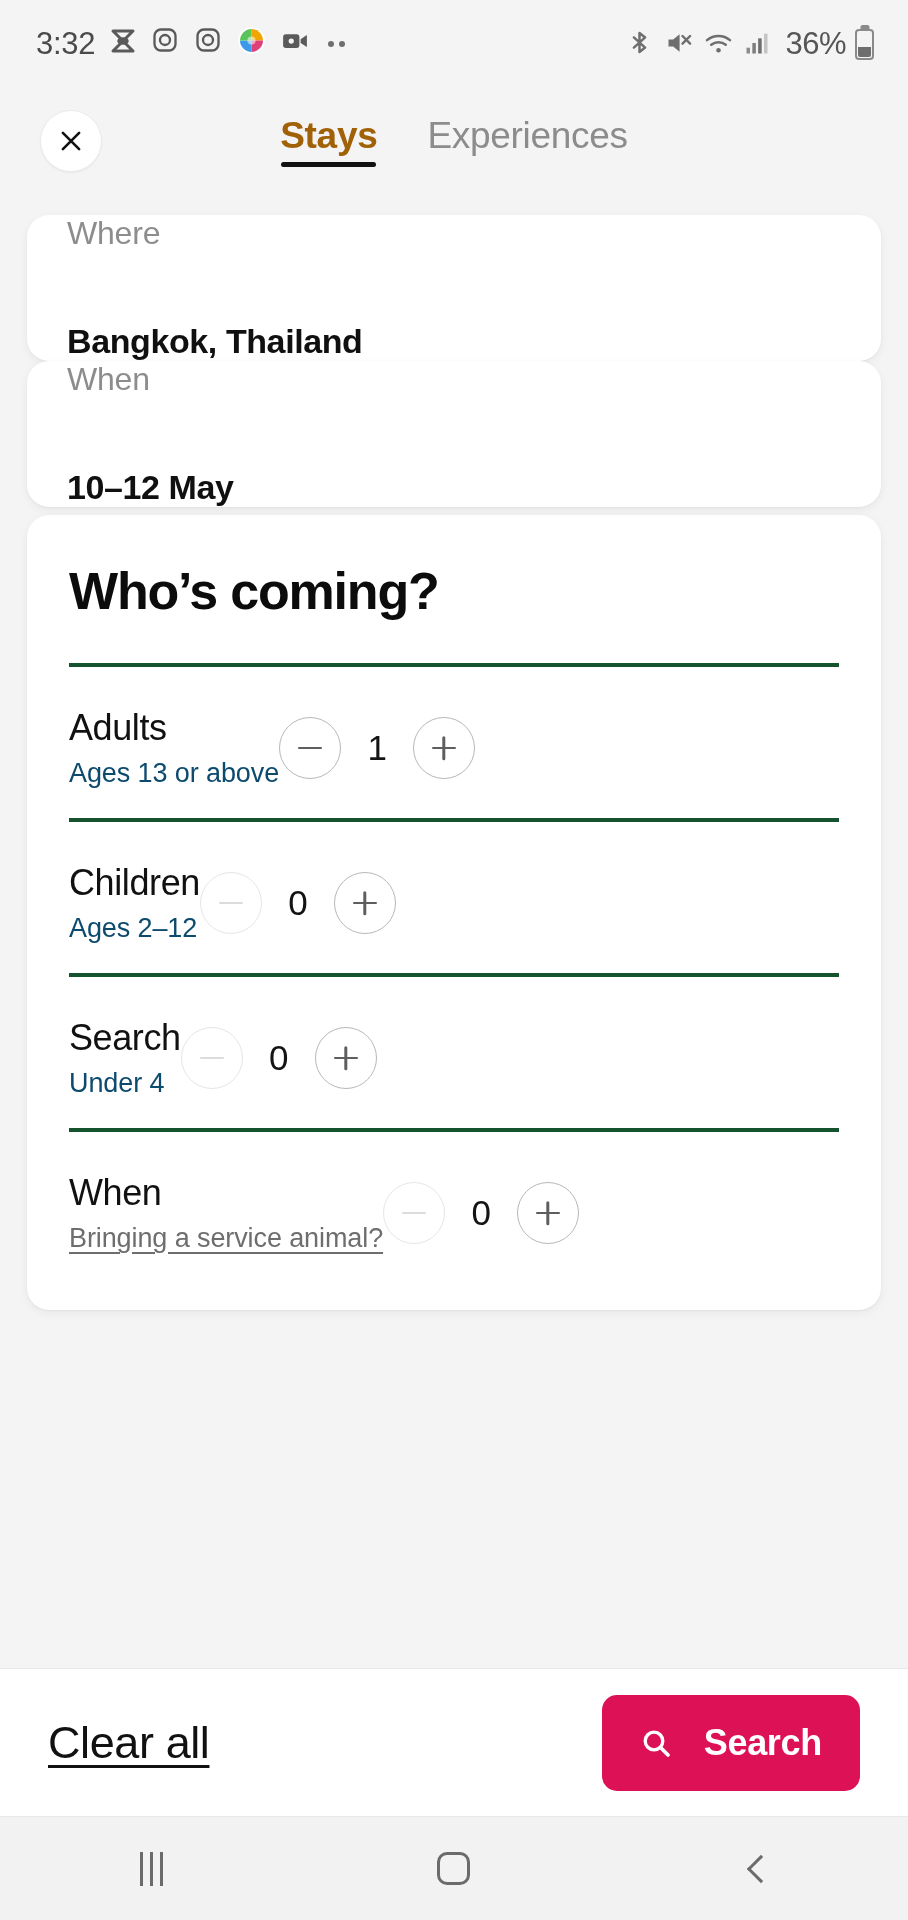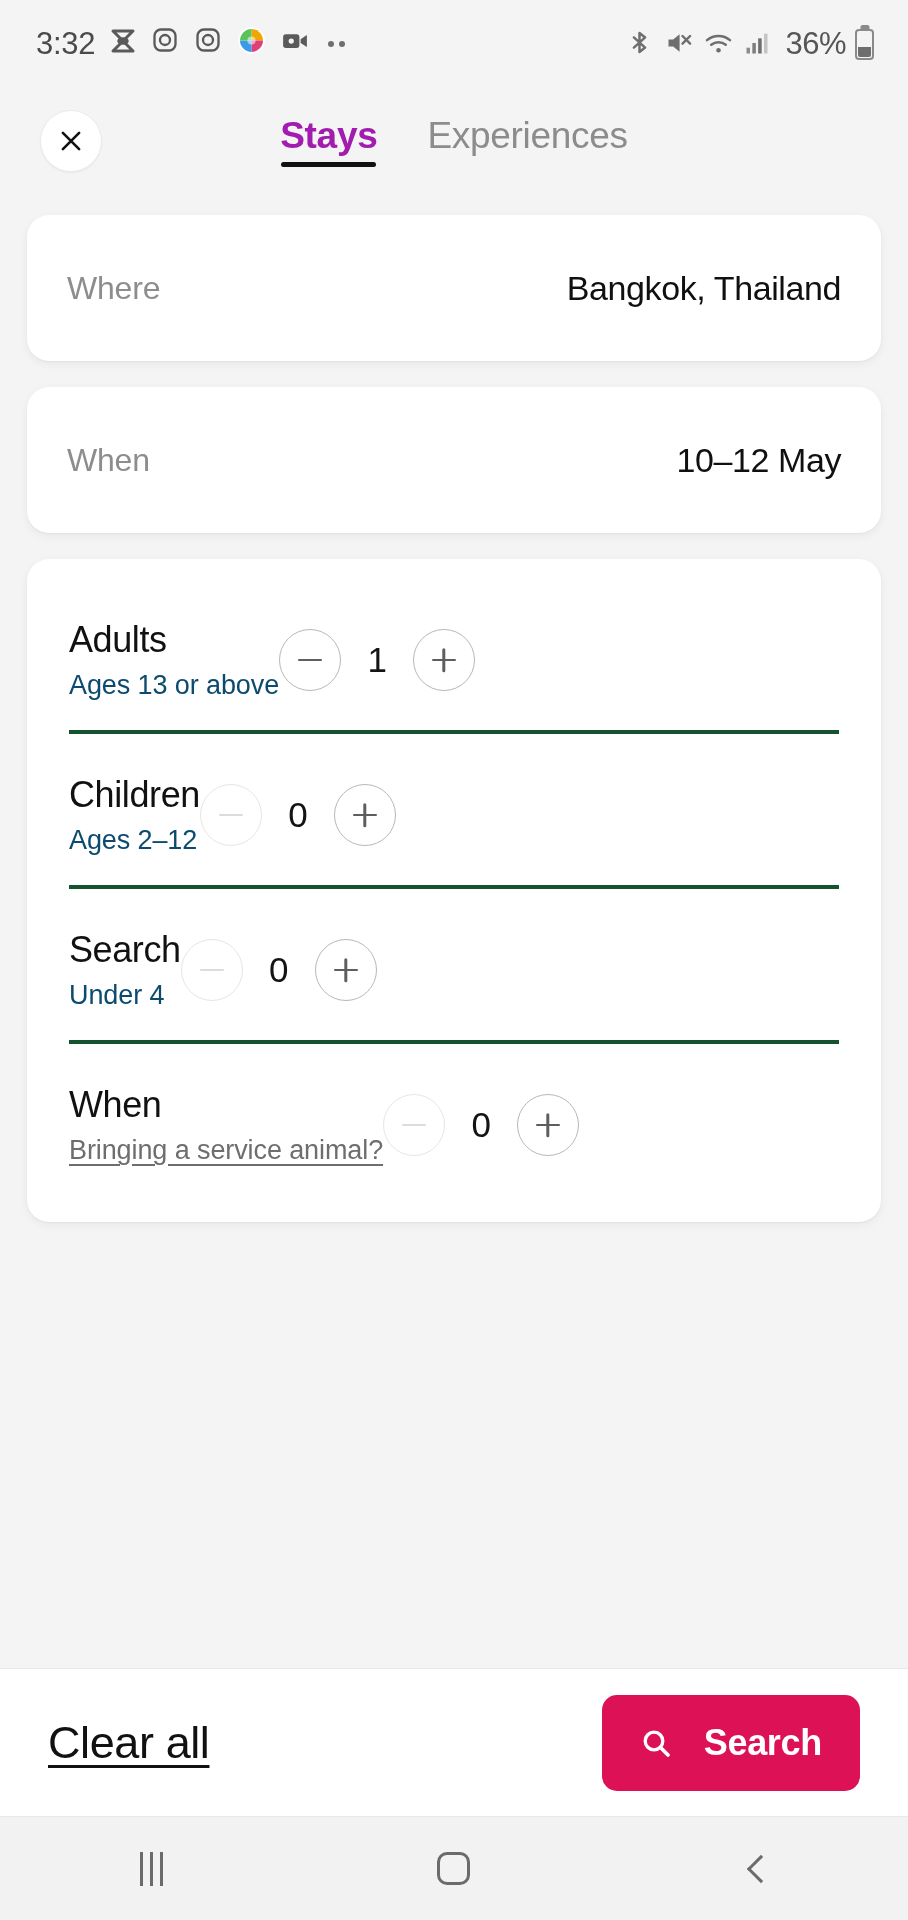--- a/index.html
+++ b/index.html
@@ -131,21 +131,21 @@
   .tab {
     pointer-events: auto;
     font-size: 37px;
     color: #8c8c8c;
     letter-spacing: -0.3px;
     cursor: pointer;
     padding-bottom: 10px;
     position: relative;
   }
   .tab.active {
-    color: #a21caf;
+    color: #a16207;
     font-weight: 700;
   }
   .tab.active::after {
     content: "";
     position: absolute;
     left: 1px; right: 1px;
     bottom: 0;
     height: 5px;
     background: #111111;
     border-radius: 3px;
@@ -160,35 +160,35 @@
 
   .card {
     background: #ffffff;
     border-radius: 22px;
     box-shadow: 0 3px 10px rgba(0,0,0,0.055), 0 1px 2px rgba(0,0,0,0.04);
   }
 
   .field-card {
     height: 146px;
     display: flex;
-    align-items: center;
+    align-items: flex-start;
     justify-content: space-between;
     padding: 0 40px;
-    margin-bottom: 26px;
-    cursor: pointer;
+    cursor: pointer;
+    flex-direction: column;
   }
   .field-label {
     font-size: 32px;
     color: #8d8d8d;
     letter-spacing: -0.2px;
   }
   .field-value {
     font-size: 34px;
     color: #101010;
-    font-weight: 400;
+    font-weight: 700;
     letter-spacing: -0.4px;
   }
 
   
   .guests-card {
     margin-top: 8px;
     padding: 46px 42px 54px 42px;
   }
   .guests-title {
     font-size: 52px;
@@ -467,20 +467,21 @@
       <span class="field-label">Where</span>
       <span class="field-value">Bangkok, Thailand</span>
     </div>
 
     <div class="card field-card">
       <span class="field-label">When</span>
       <span class="field-value">10–12 May</span>
     </div>
 
     <div class="card guests-card">
+      <div class="guests-title">Who’s coming?</div>
 
       <div class="guest-row">
         <div class="guest-info">
           <span class="guest-name">Adults</span>
           <span class="guest-sub">Ages 13 or above</span>
         </div>
         <div class="stepper">
           <div class="step-btn">
               <span class="bar"></span>
             </div>

